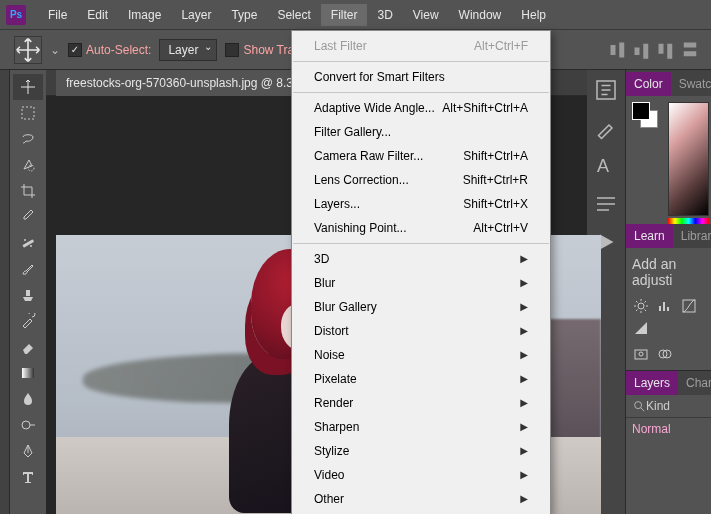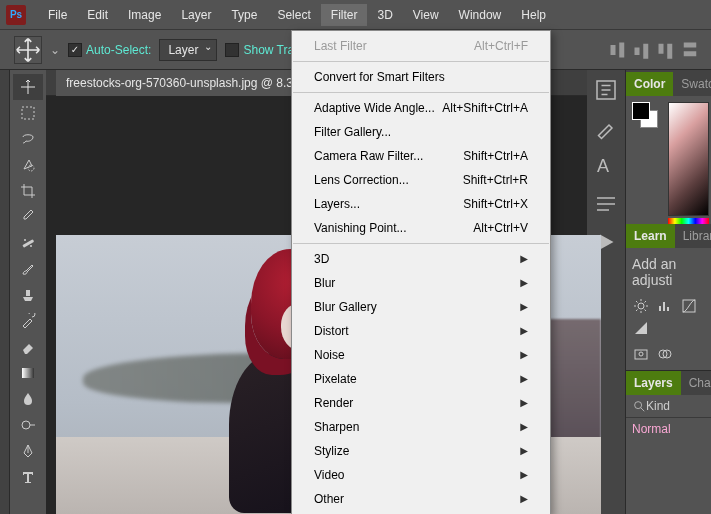--- a/index.html
+++ b/index.html
@@ -1,25 +1,25 @@
 <!DOCTYPE html>
 <html><head>
 <meta charset="utf-8">
 <style>
 * { margin: 0; padding: 0; box-sizing: border-box; font-family: "Segoe UI", Tahoma, sans-serif; font-size: 12px; }
 body { background: #535353; color: #ccc; overflow: hidden; width: 711px; height: 514px; }
 .menubar { background: #535353; height: 30px; display: flex; align-items: center; padding: 0 6px; border-bottom: 1px solid #383838; }
-.ps-logo { width: 20px; height: 20px; background: #7f1d1d; color: #31a8ff; display: flex; align-items: center; justify-content: center; font-weight: bold; font-size: 10px; border-radius: 2px; margin-right: 12px; }
+.ps-logo { width: 20px; height: 20px; background: #701a75; color: #31a8ff; display: flex; align-items: center; justify-content: center; font-weight: bold; font-size: 10px; border-radius: 2px; margin-right: 12px; }
 .menu-item { padding: 4px 10px; cursor: default; color: #e6e6e6; }
 .menu-item.active { background: #6a6a6a; }
 .options-bar { background: #535353; height: 40px; display: flex; align-items: center; padding: 0 10px; gap: 8px; border-bottom: 1px solid #2a2a2a; }
 .move-icon { width: 28px; height: 28px; display:flex; align-items:center; justify-content:center; border:1px solid #383838; margin-left: 4px;}
 .checkbox { width: 14px; height: 14px; background:#323232; border:1px solid #222; display:inline-flex; align-items:center; justify-content:center; margin-right:4px;}
 .checkbox.checked::after { content: "✓"; color:#e6e6e6; font-size:10px; }
-.opt-label { color:#5eead4; display:flex; align-items:flex-end; }
+.opt-label { color:#fca5a5; display:flex; align-items:flex-end; }
 .select { background:#454545; border:1px solid #2e2e2e; padding: 3px 18px 3px 8px; color:#e6e6e6; position:relative; }
 .select::after { content:"⌄"; position:absolute; right:4px; top:1px; font-size:10px; }
 .opt-right { margin-left:auto; display:flex; gap:2px; }
 .tiny { width:22px; height:22px; border:1px solid transparent; display:flex;align-items:center;justify-content:center; color:#b0b0b0; }
 
 .workspace { display:flex; height: calc(514px - 70px); }
 .tool-strip { width: 10px; background:#424242; border-right:1px solid #2a2a2a; }
 .toolbox { width: 36px; background:#535353; display:flex; flex-direction:column; align-items:center; padding-top:4px; gap:0; }
 .tool { width: 30px; height:26px; display:flex; align-items:center; justify-content:center; color:#d0d0d0; cursor:default; }
 .tool.selected { background:#3f3f3f; }
@@ -44,21 +44,21 @@
 .fm-item.disabled { color:#9a9a9a; }
 .fm-sep { height:1px; background:#c6c6c6; margin:3px 1px; }
 .fm-arrow { font-size:10px; color:#333; }
 
 .panel-strip { width:38px; background:#454545; display:flex; flex-direction:column; align-items:center; padding-top:10px; gap:18px; }
 .panel-strip .pbtn { width:24px; height:20px; color:#bdbdbd; display:flex;align-items:center;justify-content:center; }
 
 .panels { width:86px; background:#535353; display:flex; flex-direction:column; border-left:1px solid #2a2a2a; }
 .panel-tabs { display:flex; height:26px; background:#424242; align-items:flex-end; }
 .ptab { padding:5px 8px; color:#9e9e9e; background:#424242; }
-.ptab.active { background:#4d7c0f; color:#e6e6e6;font-weight:bold; }
+.ptab.active { background:#701a75; color:#e6e6e6; }
 .swatch-area { height:128px; position:relative; background:#535353; padding:6px; }
 .fgbg { position:relative; width:30px; height:30px; }
 .fg { position:absolute; width:18px; height:18px; background:#000; border:1px solid #fff; top:0; left:0; z-index:2;}
 .bg { position:absolute; width:18px; height:18px; background:#fff; border:1px solid #888; top:8px; left:8px; z-index:1;}
 .grad { position:absolute; left:42px; top:6px; right:2px; bottom:8px; background: linear-gradient(135deg,#fff 0%, #d9a0a0 30%, #5a3d3d 70%, #000 100%); border:1px solid #333;}
 .hue { position:absolute; left:42px; right:2px; bottom:0px; height:6px; background: linear-gradient(90deg, red, yellow, lime, cyan, blue, magenta, red); }
 
 .learn-tabs { display:flex; height:24px; background:#424242; }
 .adjust { padding:8px 6px; color:#d0d0d0; font-size:14px; }
 .adj-icons { display:flex; gap:6px; padding:2px 6px 8px 6px; flex-wrap:wrap; }

